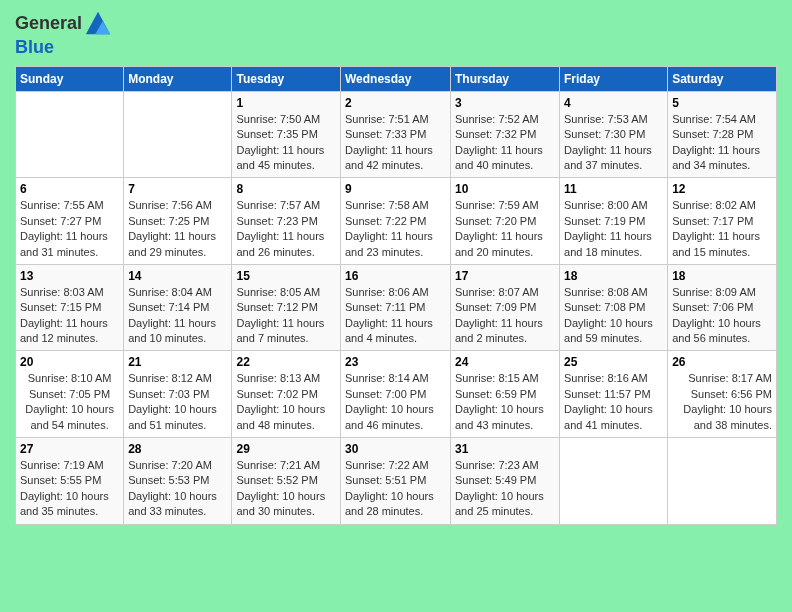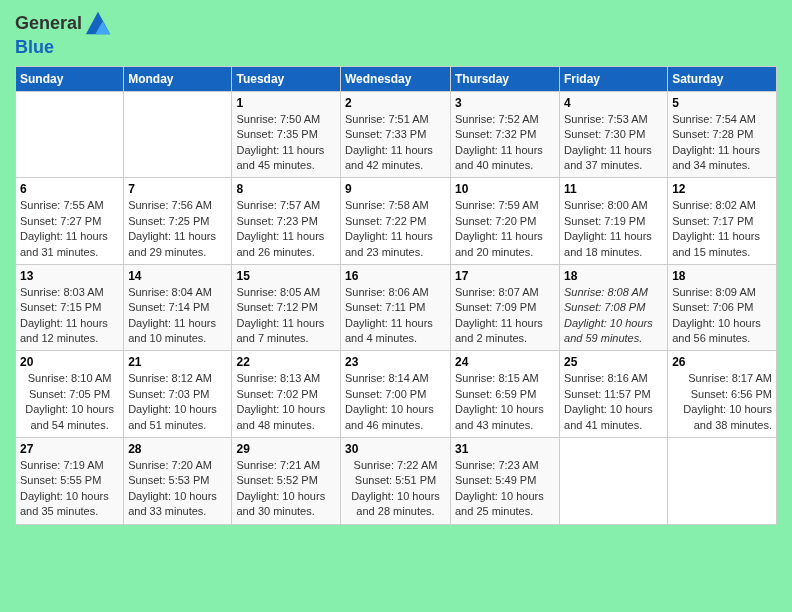--- a/index.html
+++ b/index.html
@@ -231,21 +231,21 @@
 Daylight: 11 hours and 4 minutes.</div>
           </td>
           <td>
             <span class="day-num">17</span>
             <div class="day-detail" style="white-space: pre-line;">Sunrise: 8:07 AM
 Sunset: 7:09 PM
 Daylight: 11 hours and 2 minutes.</div>
           </td>
           <td>
             <span class="day-num">18</span>
-            <div class="day-detail" style="white-space: pre-line; font-style: italic;">Sunrise: 8:08 AM
+            <div class="day-detail" style="white-space: pre-line;">Sunrise: 8:08 AM
 Sunset: 7:08 PM
 Daylight: 10 hours and 59 minutes.</div>
           </td>
           <td>
             <span class="day-num">18</span>
             <div class="day-detail" style="white-space: pre-line;">Sunrise: 8:09 AM
 Sunset: 7:06 PM
 Daylight: 10 hours and 56 minutes.</div>
           </td>
         </tr>
@@ -307,21 +307,21 @@
 Daylight: 10 hours and 33 minutes.</div>
           </td>
           <td>
             <span class="day-num">29</span>
             <div class="day-detail" style="white-space: pre-line;">Sunrise: 7:21 AM
 Sunset: 5:52 PM
 Daylight: 10 hours and 30 minutes.</div>
           </td>
           <td>
             <span class="day-num">30</span>
-            <div class="day-detail" style="white-space: pre-line; text-align: center;">Sunrise: 7:22 AM
+            <div class="day-detail" style="white-space: pre-line;">Sunrise: 7:22 AM
 Sunset: 5:51 PM
 Daylight: 10 hours and 28 minutes.</div>
           </td>
           <td>
             <span class="day-num">31</span>
             <div class="day-detail" style="white-space: pre-line;">Sunrise: 7:23 AM
 Sunset: 5:49 PM
 Daylight: 10 hours and 25 minutes.</div>
           </td>
           <td class="empty-cell"></td>

